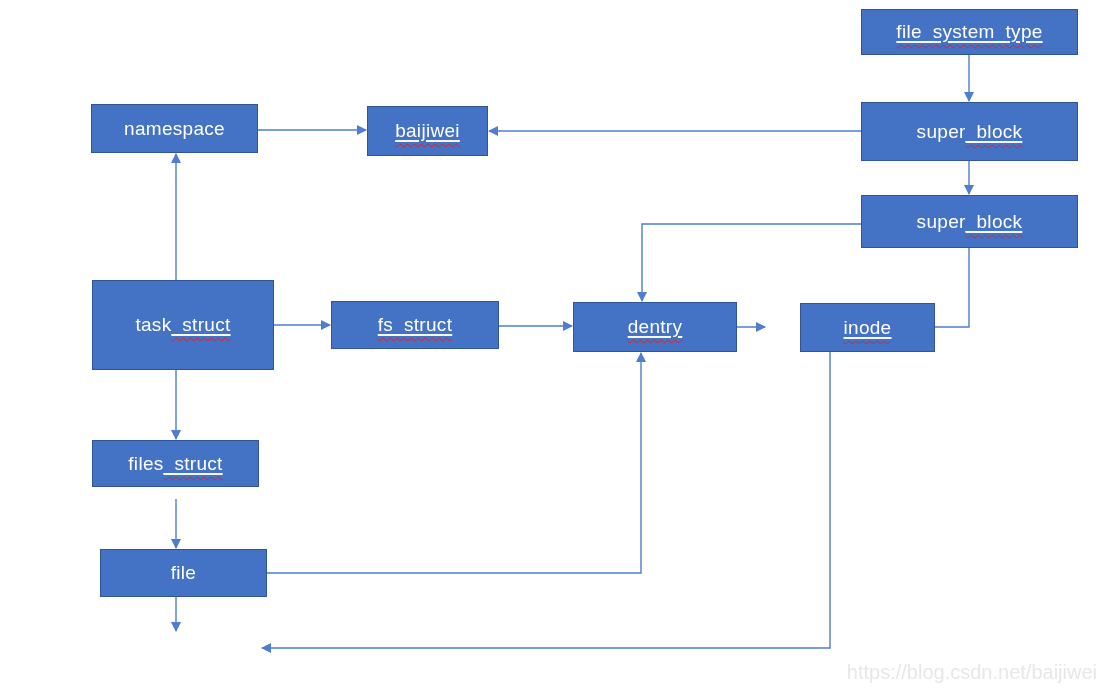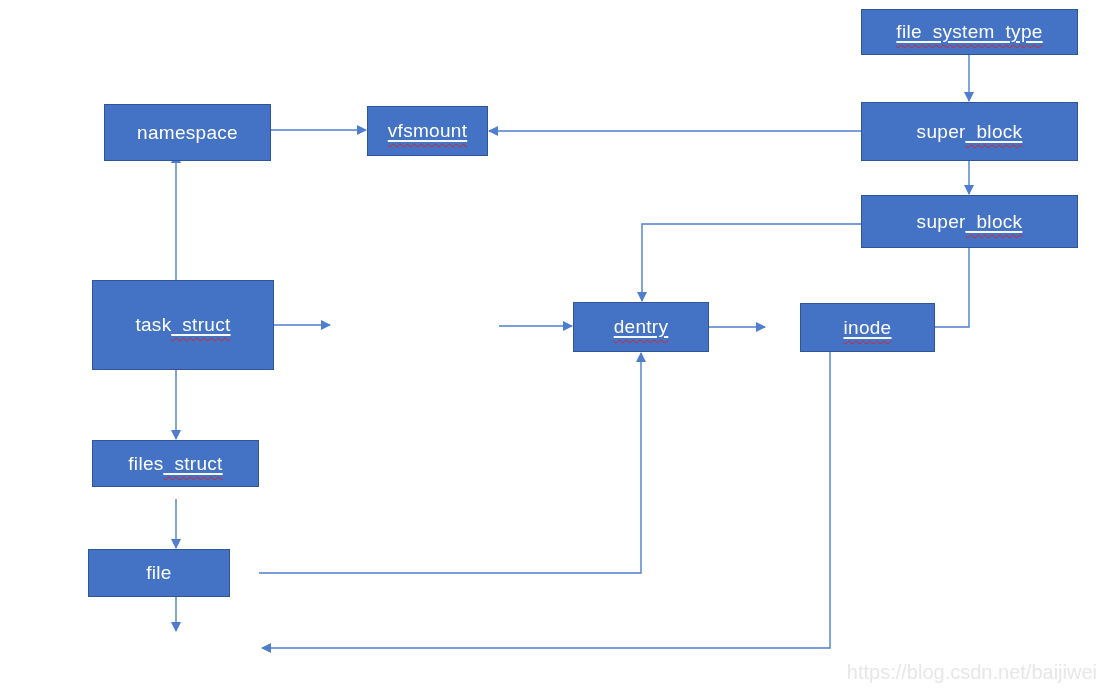--- a/index.html
+++ b/index.html
@@ -83,48 +83,51 @@
   </svg>
 
   <div class="node" style="left:861px;top:9px;width:217px;height:46px">
     <span><span></span><span class="marked"><span class="uline">file_system_type</span></span></span>
   </div>
 
   <div class="node" style="left:861px;top:102px;width:217px;height:59px">
     <span><span>super</span><span class="marked"><span class="uline">_block</span></span></span>
   </div>
 
-  <div class="node" style="left:104px;top:104px;width:167px;height:57px">
+  <div class="node" style="left:91px;top:104px;width:167px;height:49px">
     <span><span>namespace</span><span class="marked"><span class="uline"></span></span></span>
   </div>
 
   <div class="node" style="left:367px;top:106px;width:121px;height:50px">
-    <span><span></span><span class="marked"><span class="uline">vfsmount</span></span></span>
+    <span><span></span><span class="marked"><span class="uline">baijiwei</span></span></span>
   </div>
 
   <div class="node" style="left:861px;top:195px;width:217px;height:53px">
     <span><span>super</span><span class="marked"><span class="uline">_block</span></span></span>
   </div>
 
   <div class="node" style="left:92px;top:280px;width:182px;height:90px">
     <span><span>task</span><span class="marked"><span class="uline">_struct</span></span></span>
   </div>
 
+  <div class="node" style="left:331px;top:301px;width:168px;height:48px">
+    <span><span></span><span class="marked"><span class="uline">fs_struct</span></span></span>
+  </div>
 
-  <div class="node" style="left:573px;top:302px;width:136px;height:50px">
+  <div class="node" style="left:573px;top:302px;width:164px;height:50px">
     <span><span></span><span class="marked"><span class="uline">dentry</span></span></span>
   </div>
 
   <div class="node" style="left:800px;top:303px;width:135px;height:49px">
     <span><span></span><span class="marked"><span class="uline">inode</span></span></span>
   </div>
 
   <div class="node" style="left:92px;top:440px;width:167px;height:47px">
     <span><span>files</span><span class="marked"><span class="uline">_struct</span></span></span>
   </div>
 
-  <div class="node" style="left:88px;top:549px;width:142px;height:48px">
+  <div class="node" style="left:100px;top:549px;width:167px;height:48px">
     <span><span>file</span><span class="marked"><span class="uline"></span></span></span>
   </div>
 
 
   <div class="watermark">https://blog.csdn.net/baijiwei</div>
 </div>
 
 </body></html>

